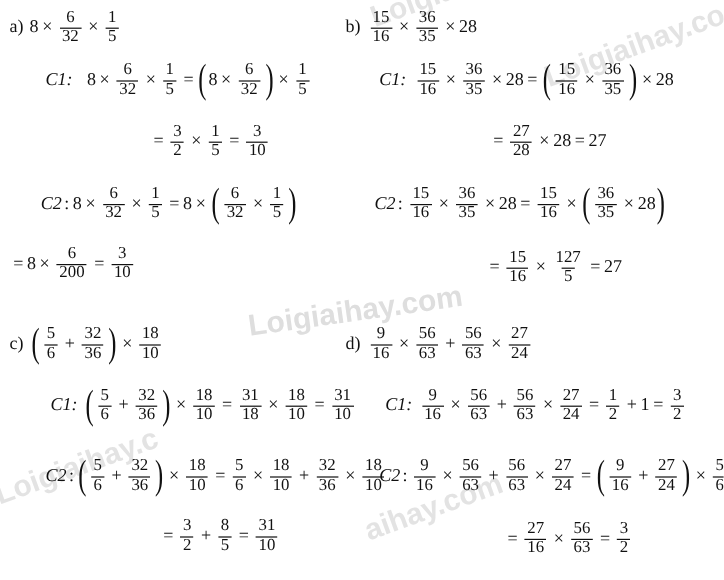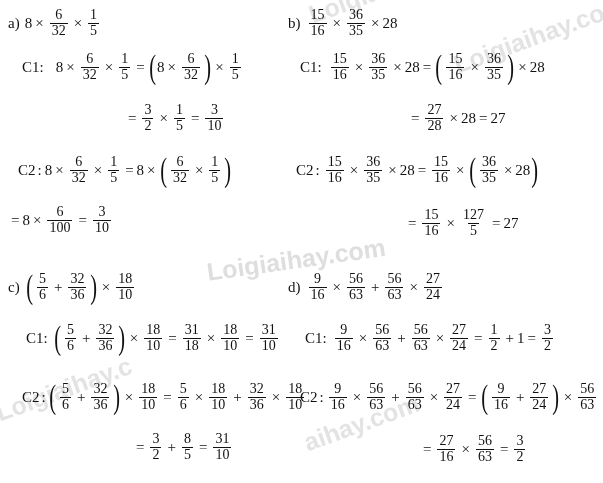--- a/index.html
+++ b/index.html
@@ -44,21 +44,21 @@
     display:inline-flex;align-items:center;
   }
   .pl,.pr{
     display:inline-block;
     font-size:34px;
     line-height:0.72;
     font-weight:300;
     transform:scaleX(0.6);
     margin:0 -1px;
   }
-  .lbl{margin-right:2px;}
+  .lbl{font-style:italic;margin-right:2px;margin-left:16px;}
   .blk{position:absolute;}
 
   
 </style>
 </head>
 <body>
 
 <div class="page">
 
   <div class="wm wm1">Loigiaihay.com</div>
@@ -174,21 +174,21 @@
     </div>
   </div>
 
   <div class="blk math" style="left:8px;top:205px;">
     <div class="row">
       <span class="op">=</span>
       <span>8</span>
       <span class="op">×</span>
       <span class="frac">
         <span class="num">6</span>
-        <span class="den">100</span>
+        <span class="den">200</span>
       </span>
       <span class="op">=</span>
       <span class="frac">
         <span class="num">3</span>
         <span class="den">10</span>
       </span>
     </div>
   </div>
 
   <div class="blk math" style="left:288px;top:8px;">

